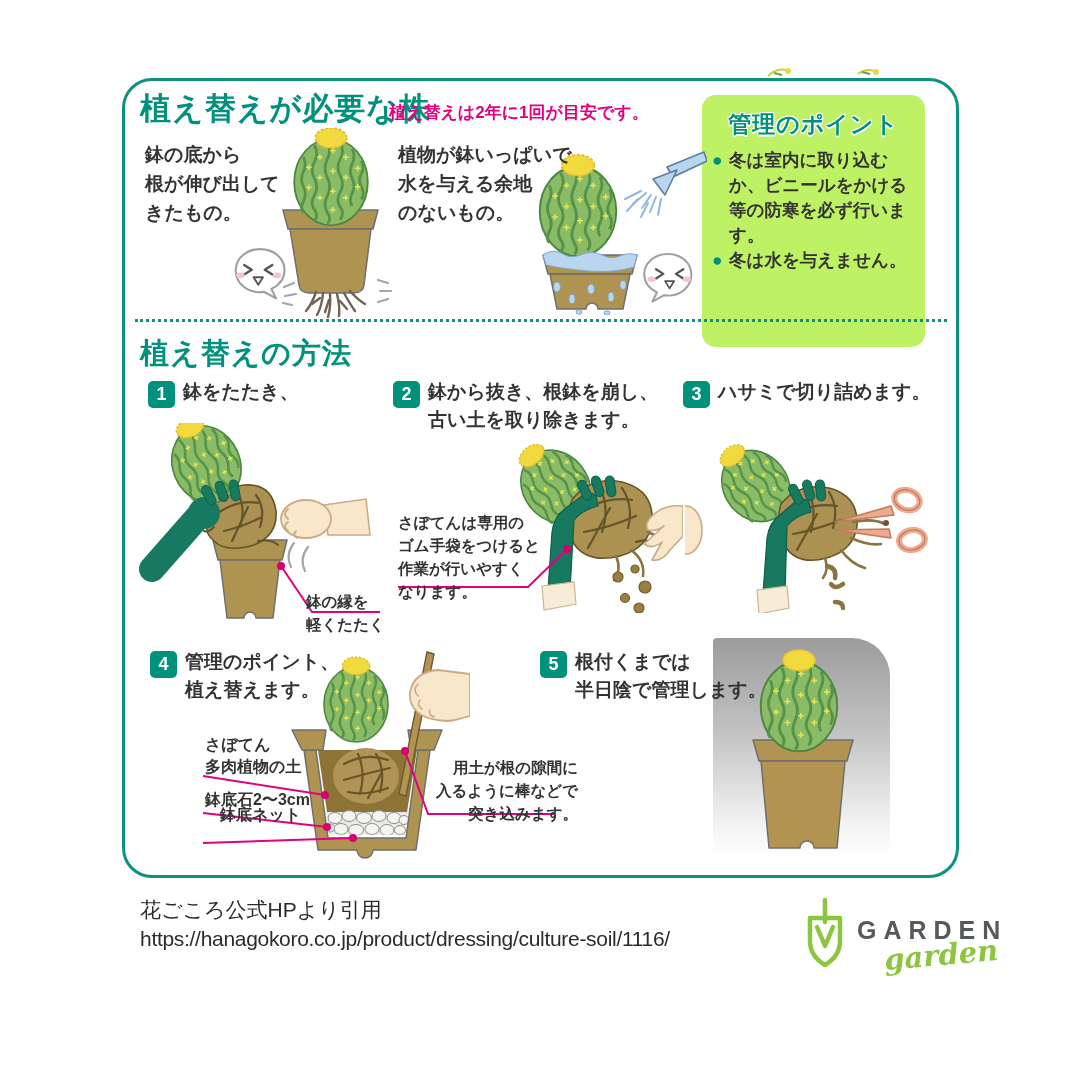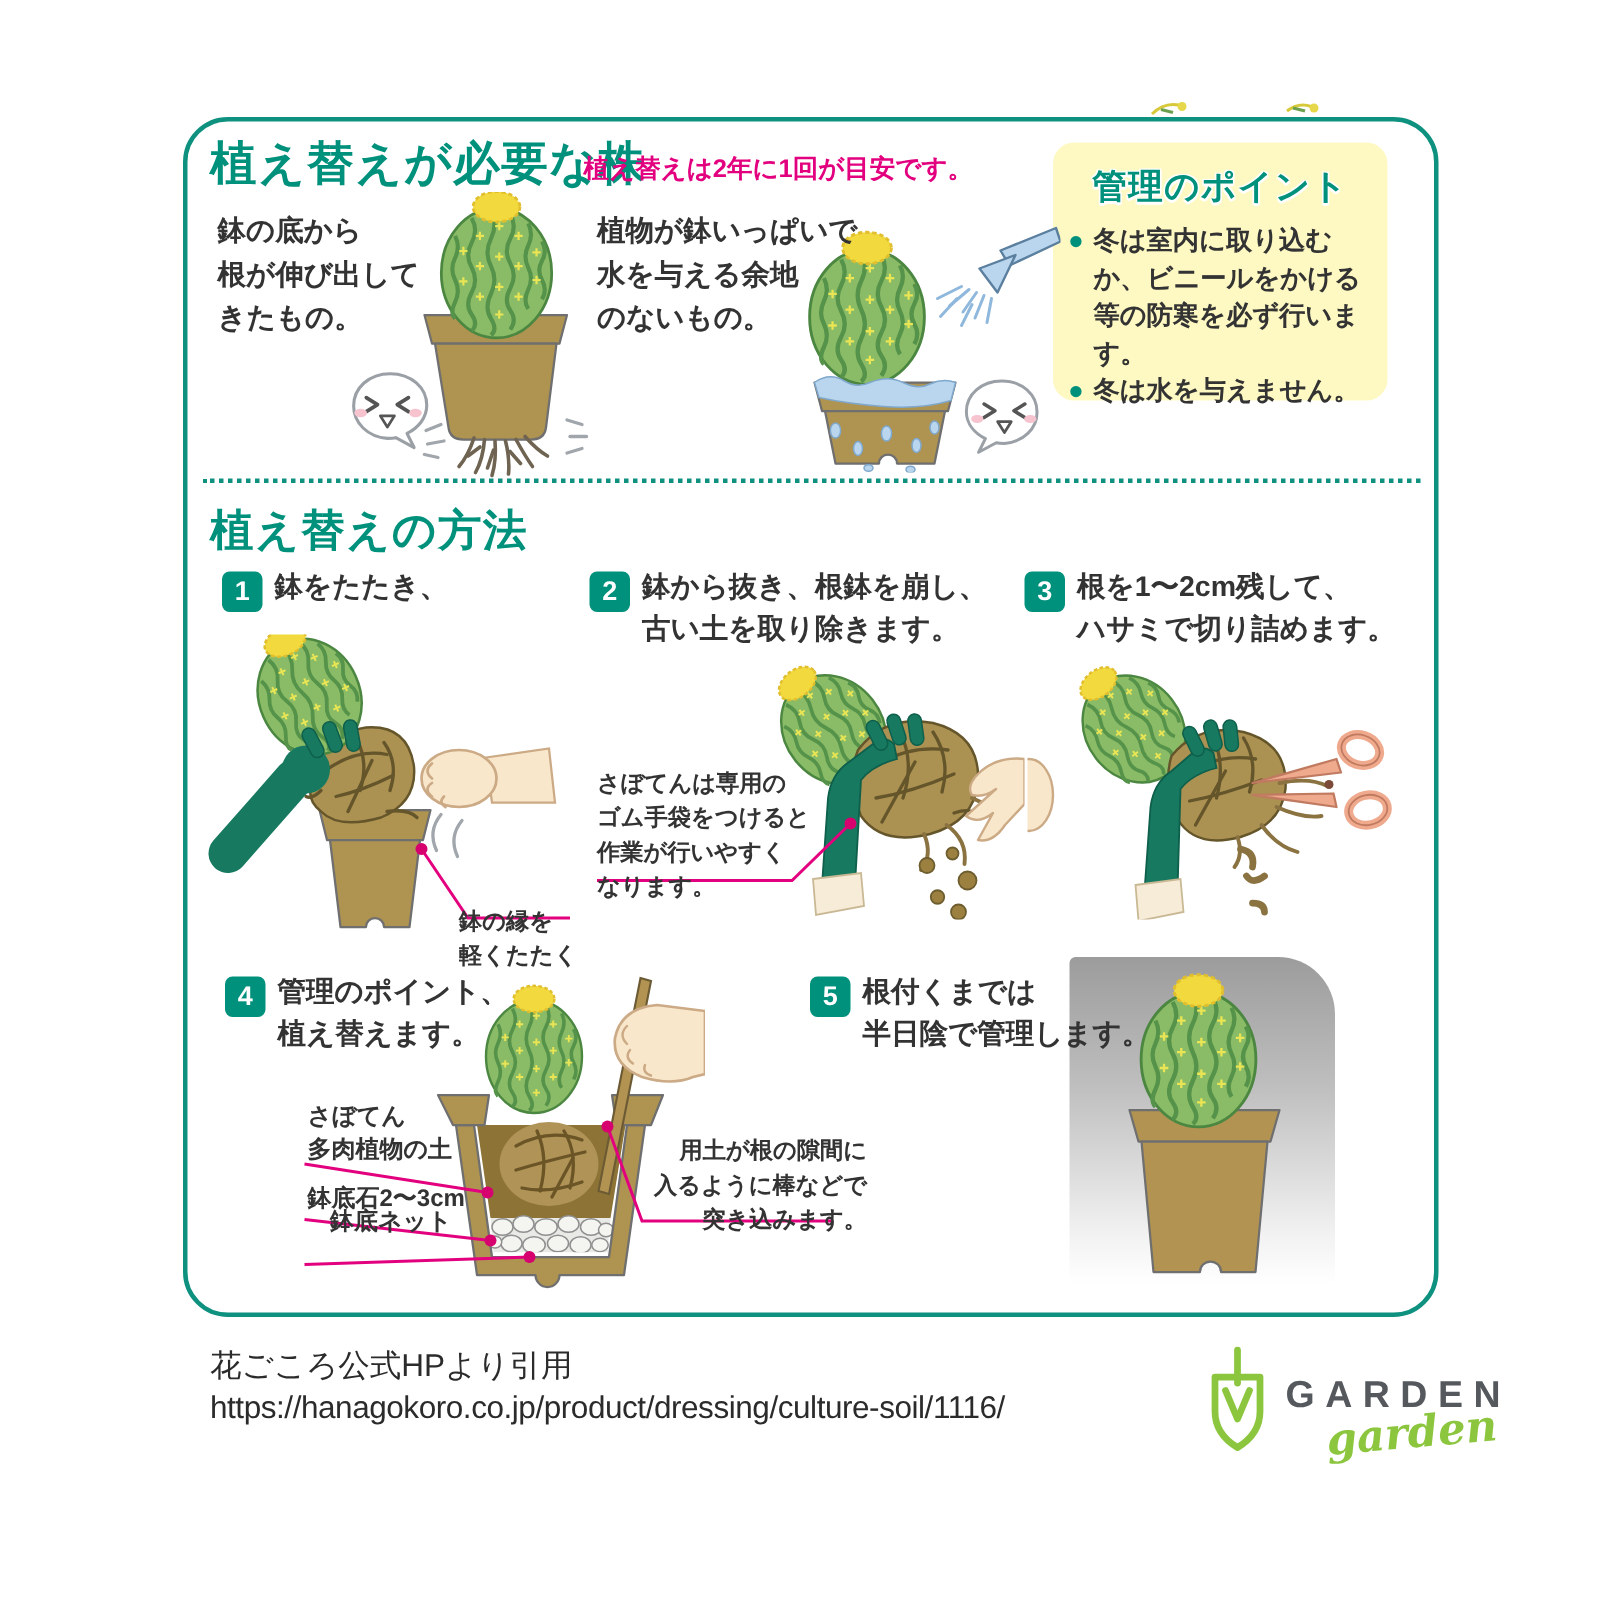--- a/index.html
+++ b/index.html
@@ -19,21 +19,21 @@
 
   
   .title-main{left:140px;top:88px;font-size:31px;font-weight:800;color:#00917c;letter-spacing:1px;z-index:10;}
   .subtitle{left:389px;top:101px;font-size:17px;font-weight:700;color:#e3007f;z-index:10;}
   .title-method{left:140px;top:334px;font-size:29px;font-weight:800;color:#00917c;letter-spacing:1px;z-index:10;}
 
   .caption{font-size:19px;font-weight:600;line-height:29px;z-index:10;}
 
   
   .points-box{
-    left:702px;top:95px;width:223px;height:172px;background:#fef9c3;
+    left:702px;top:95px;width:223px;height:252px;background:#bef264;
     border-radius:14px;z-index:2;padding:0;box-sizing:border-box;
   }
   .points-title{
     text-align:center;margin-top:14px;font-size:23px;font-weight:800;color:#00917c;letter-spacing:1px;
     text-shadow:-1px -1px 0 #fff,1px -1px 0 #fff,-1px 1px 0 #fff,1px 1px 0 #fff,0 2px 0 #fff;
   }
   .points-items{margin:8px 10px 0 10px;}
   .point-item{display:flex;font-size:17.5px;font-weight:700;line-height:25px;color:#333;}
   .point-bullet{color:#00917c;margin-right:1px;flex:0 0 16px;}
 
@@ -218,21 +218,20 @@
 <div class="abs step-text" style="left:183px;top:378px;">
   <div class="nw">鉢をたたき、</div>
 </div>
 <div class="abs step-badge" style="left:393px;top:381px;">2</div>
 <div class="abs step-text" style="left:428px;top:378px;">
   <div class="nw">鉢から抜き、根鉢を崩し、</div>
     <div class="nw">古い土を取り除きます。</div>
 </div>
 <div class="abs step-badge" style="left:683px;top:381px;">3</div>
 <div class="abs step-text" style="left:718px;top:378px;">
-  <div class="nw">根を1〜2cm残して、</div>
     <div class="nw">ハサミで切り詰めます。</div>
 </div>
 <div class="abs step-badge" style="left:150px;top:651px;">4</div>
 <div class="abs step-text" style="left:185px;top:648px;">
   <div class="nw">管理のポイント、</div>
     <div class="nw">植え替えます。</div>
 </div>
 <div class="abs step-badge" style="left:540px;top:651px;">5</div>
 <div class="abs step-text" style="left:575px;top:648px;">
   <div class="nw">根付くまでは</div>
@@ -431,21 +430,21 @@
   <g fill="#d6006f">
     <circle cx="281" cy="566" r="4"></circle>
       <circle cx="567" cy="549" r="4"></circle>
     <circle cx="325" cy="795" r="4"></circle>
       <circle cx="327" cy="827" r="4"></circle>
     <circle cx="353" cy="838" r="4"></circle>
       <circle cx="405" cy="751" r="4"></circle>
   </g>
 </svg>
 
-<div class="abs annotation" style="left:306px;top:603px;">
+<div class="abs annotation" style="left:306px;top:590px;">
   <div class="nw">鉢の縁を</div>
     <div class="nw">軽くたたく</div>
 </div>
 <div class="abs annotation" style="left:398px;top:511px;">
   <div class="nw">さぼてんは専用の</div>
     <div class="nw">ゴム手袋をつけると</div>
   <div class="nw">作業が行いやすく</div>
     <div class="nw">なります。</div>
 </div>
 <div class="abs pot-label" style="left:205px;top:734px;">

